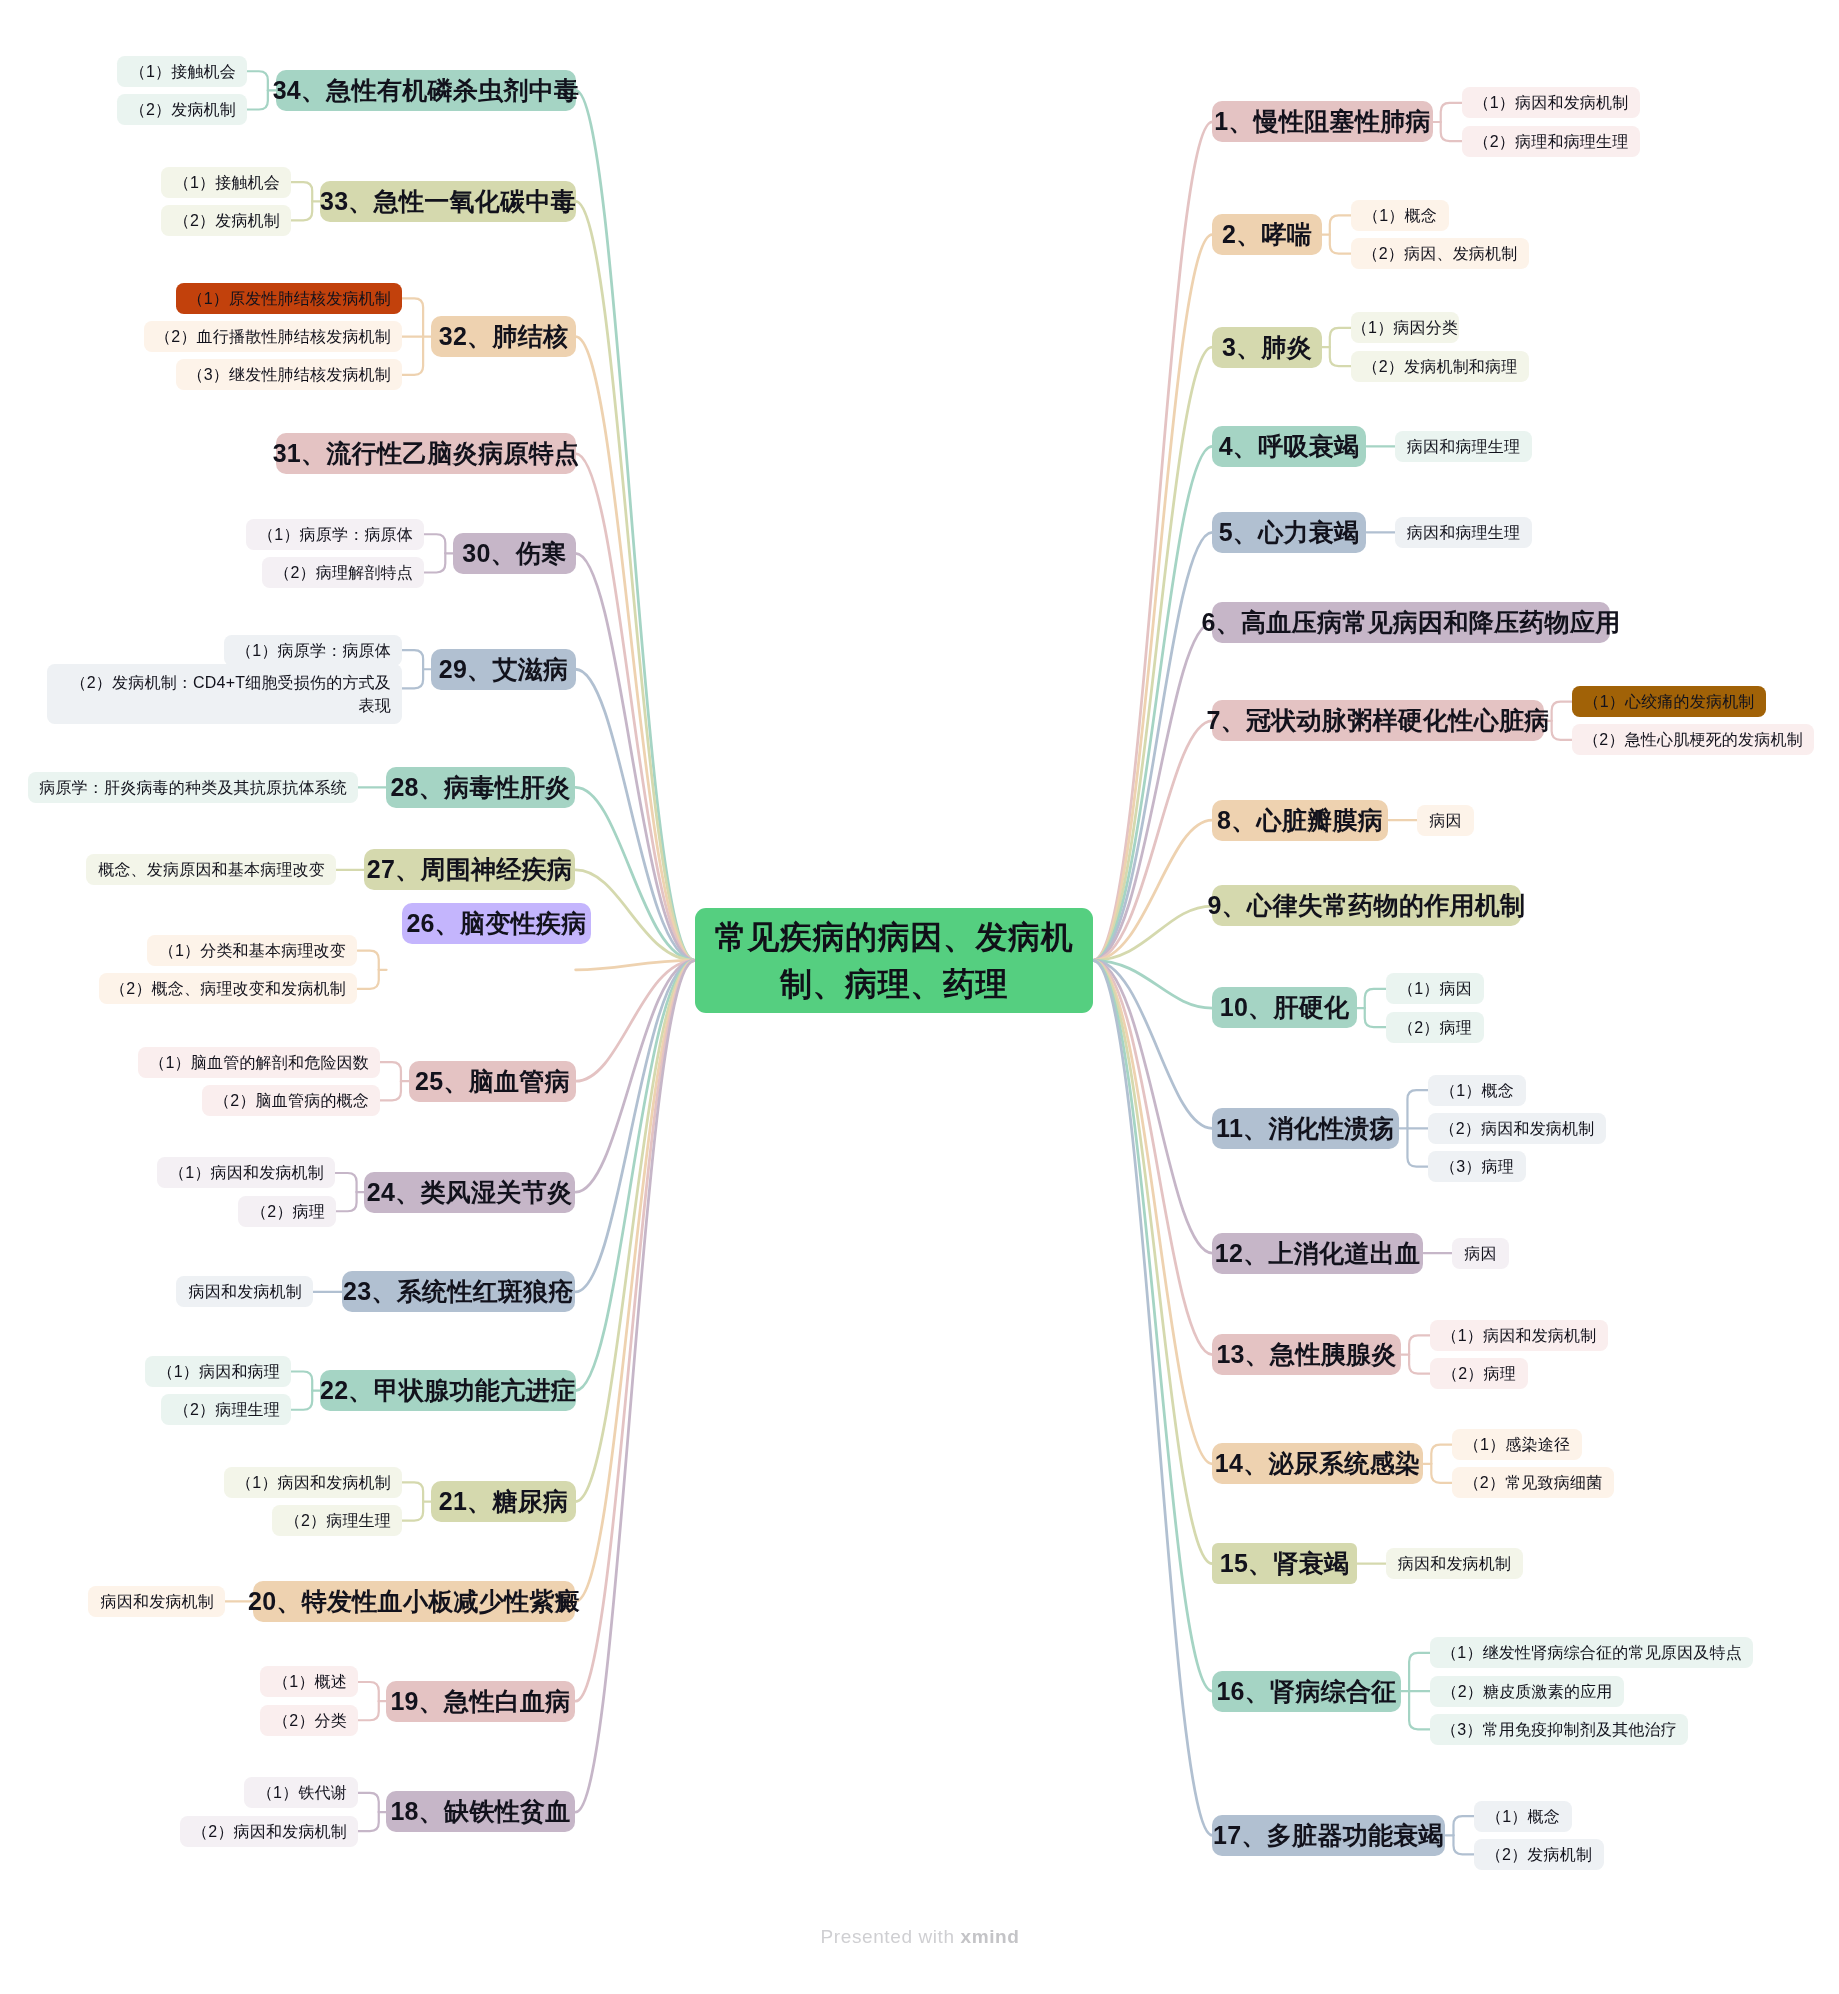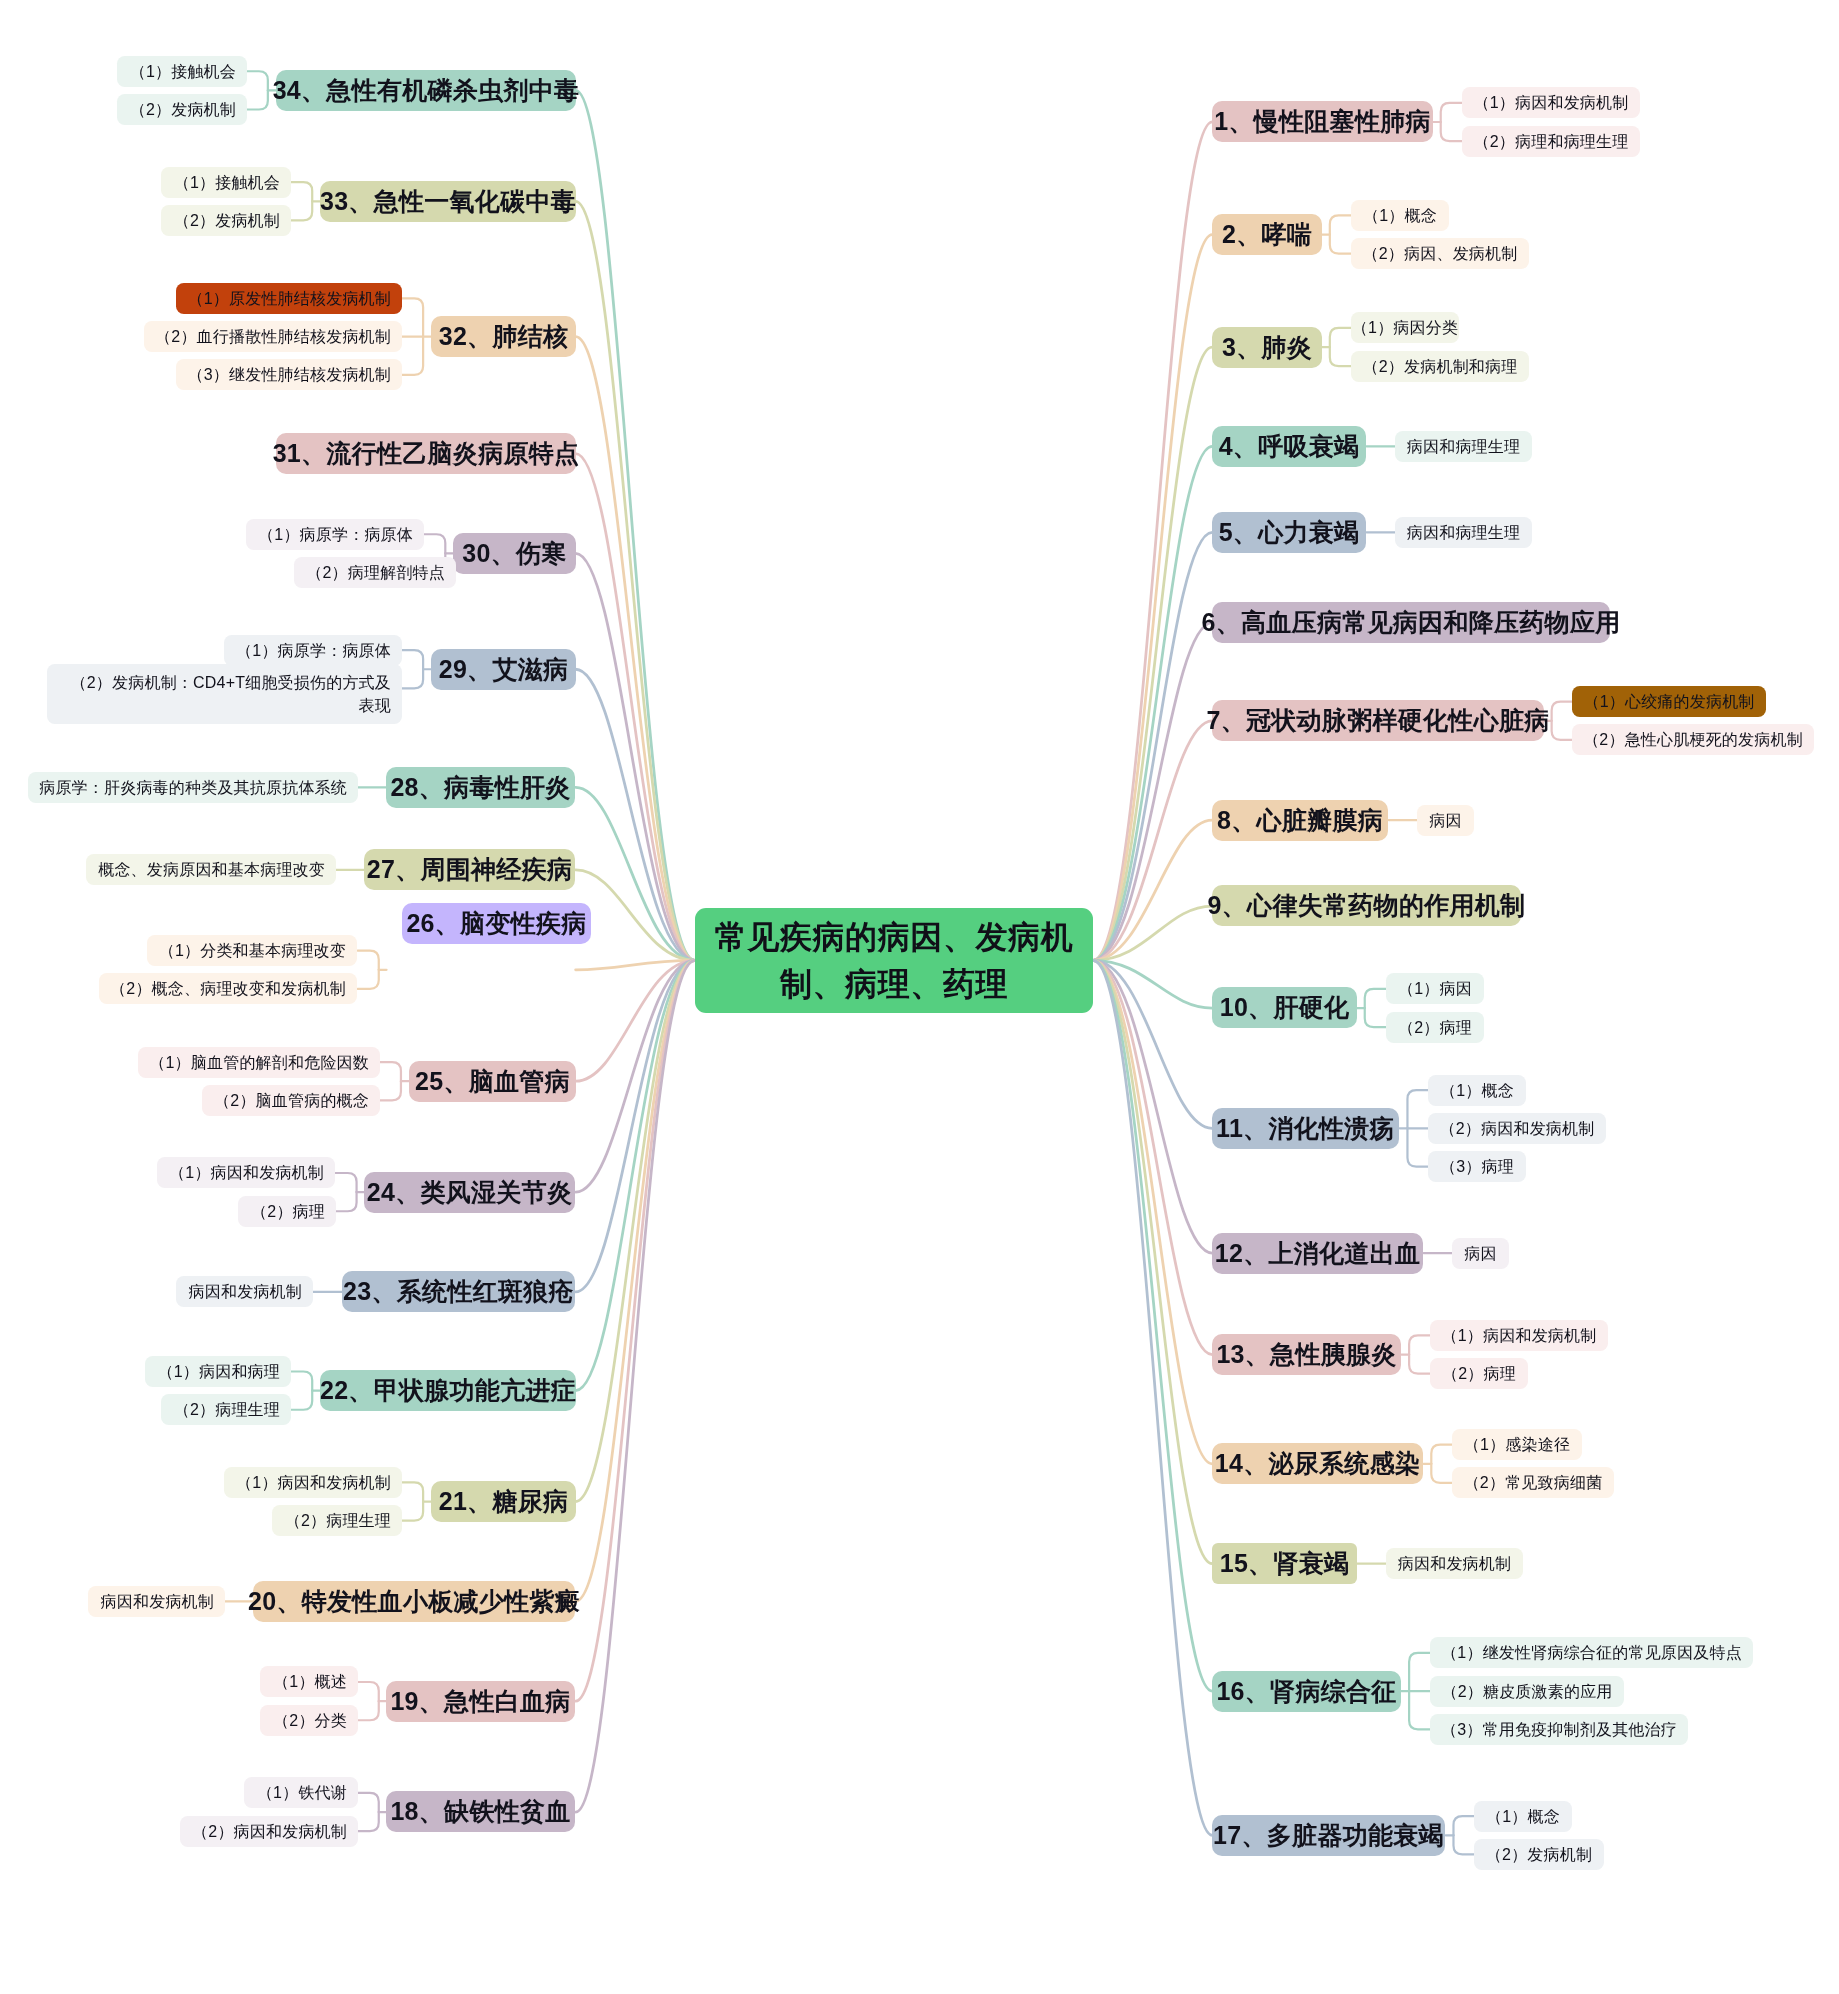--- a/index.html
+++ b/index.html
@@ -246,21 +246,21 @@
       <div class="node topic" style="background: rgb(213, 217, 174); left: 320px; top: 181px; width: 256px;">33、急性一氧化碳中毒</div>
       <div class="node sub left" style="background: rgb(243, 245, 233); left: 161px; top: 167px; width: 130px;">（1）接触机会</div>
       <div class="node sub left" style="background: rgb(243, 245, 233); left: 161px; top: 205px; width: 130px;">（2）发病机制</div>
       <div class="node topic" style="background: rgb(238, 210, 176); left: 431px; top: 316px; width: 145px;">32、肺结核</div>
       <div class="node sub left" style="background: #c2410c; left: 176px; top: 283px; width: 226px;">（1）原发性肺结核发病机制</div>
       <div class="node sub left" style="background: rgb(253, 243, 233); left: 144px; top: 321px; width: 258px;">（2）血行播散性肺结核发病机制</div>
       <div class="node sub left" style="background: rgb(253, 243, 233); left: 176px; top: 359px; width: 226px;">（3）继发性肺结核发病机制</div>
       <div class="node topic" style="background: rgb(228, 195, 195); left: 276px; top: 433px; width: 300px;">31、流行性乙脑炎病原特点</div>
       <div class="node topic" style="background: rgb(198, 182, 200); left: 453px; top: 533px; width: 123px;">30、伤寒</div>
       <div class="node sub left" style="background: rgb(244, 240, 244); left: 246px; top: 519px; width: 178px;">（1）病原学：病原体</div>
-      <div class="node sub left" style="background: rgb(244, 240, 244); left: 262px; top: 557px; width: 162px; margin-left: 32px;">（2）病理解剖特点</div>
+      <div class="node sub left" style="background: rgb(244, 240, 244); left: 262px; top: 557px; width: 162px;">（2）病理解剖特点</div>
       <div class="node topic" style="background: rgb(177, 192, 209); left: 431px; top: 649px; width: 145px;">29、艾滋病</div>
       <div class="node sub left" style="background: rgb(238, 241, 244); left: 224px; top: 635px; width: 178px;">（1）病原学：病原体</div>
       <div class="node sub left wrap" style="background: rgb(238, 241, 244); left: 47px; top: 664px; width: 355px;">（2）发病机制：CD4+T细胞受损伤的方式及表现</div>
       <div class="node topic" style="background: rgb(165, 212, 196); left: 386px; top: 767px; width: 189px;">28、病毒性肝炎</div>
       <div class="node sub left" style="background: rgb(234, 244, 240); left: 28px; top: 772px; width: 330px;">病原学：肝炎病毒的种类及其抗原抗体系统</div>
       <div class="node topic" style="background: rgb(213, 217, 174); left: 364px; top: 849px; width: 211px;">27、周围神经疾病</div>
       <div class="node sub left" style="background: rgb(243, 245, 233); left: 86px; top: 854px; width: 250px;">概念、发病原因和基本病理改变</div>
       <div class="node topic" style="background: #c4b5fd; left: 386px; top: 903px; width: 189px; margin-left: 16px;">26、脑变性疾病</div>
       <div class="node sub left" style="background: rgb(253, 243, 233); left: 147px; top: 935px; width: 210px;">（1）分类和基本病理改变</div>
       <div class="node sub left" style="background: rgb(253, 243, 233); left: 99px; top: 973px; width: 258px;">（2）概念、病理改变和发病机制</div>
@@ -281,14 +281,17 @@
       <div class="node topic" style="background: rgb(238, 210, 176); left: 253px; top: 1581px; width: 322px;">20、特发性血小板减少性紫癜</div>
       <div class="node sub left" style="background: rgb(253, 243, 233); left: 88px; top: 1586px; width: 137px;">病因和发病机制</div>
       <div class="node topic" style="background: rgb(228, 195, 195); left: 386px; top: 1681px; width: 189px;">19、急性白血病</div>
       <div class="node sub left" style="background: rgb(250, 238, 238); left: 260px; top: 1666px; width: 98px;">（1）概述</div>
       <div class="node sub left" style="background: rgb(250, 238, 238); left: 260px; top: 1705px; width: 98px;">（2）分类</div>
       <div class="node topic" style="background: rgb(198, 182, 200); left: 386px; top: 1791px; width: 189px;">18、缺铁性贫血</div>
       <div class="node sub left" style="background: rgb(244, 240, 244); left: 244px; top: 1777px; width: 114px;">（1）铁代谢</div>
       <div class="node sub left" style="background: rgb(244, 240, 244); left: 180px; top: 1816px; width: 178px;">（2）病因和发病机制</div>
     </div>
 
+  <div id="footer">
+    <span>Presented with </span><b>xmind</b>
+  </div>
 </div>
 
 
 </body></html>

